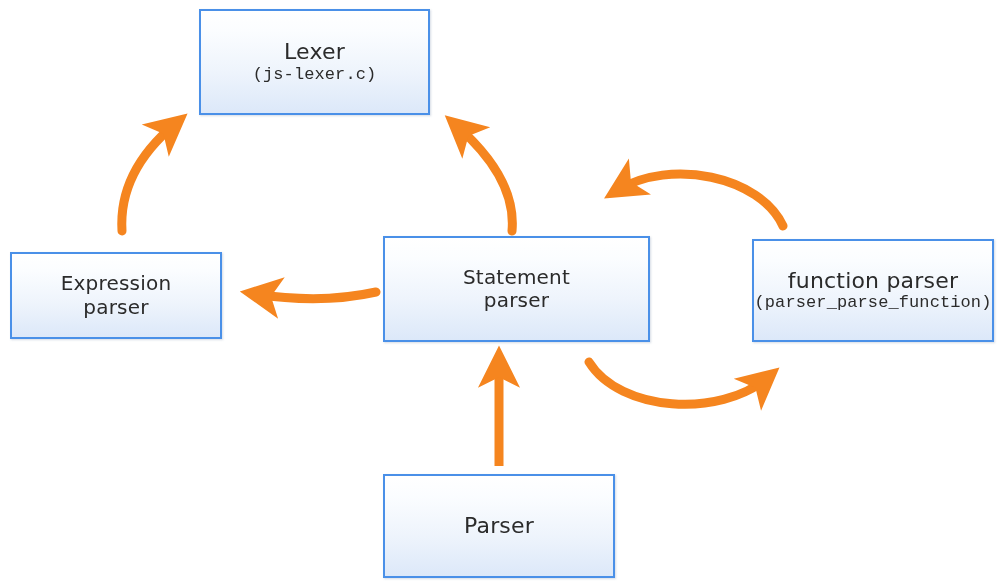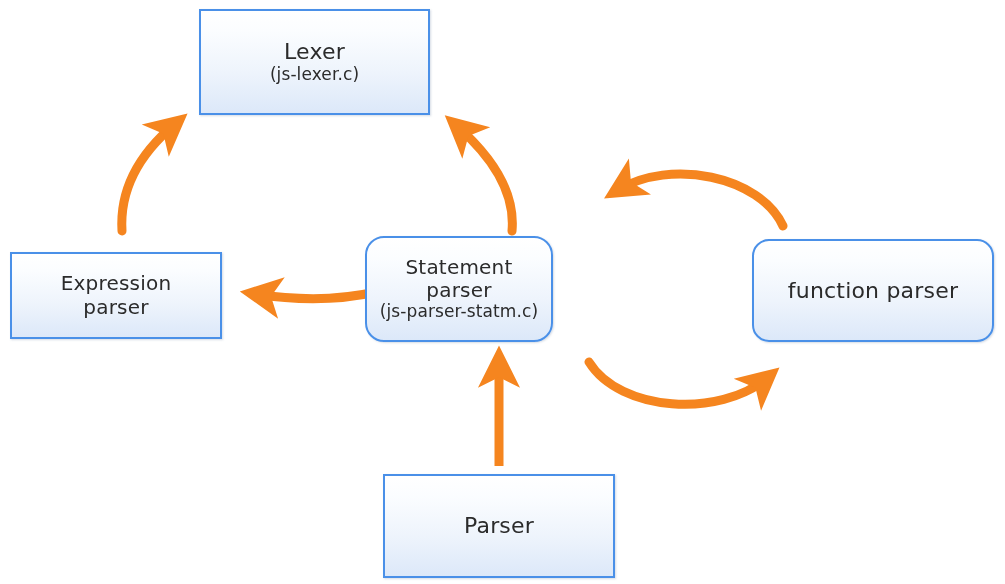--- a/index.html
+++ b/index.html
@@ -31,38 +31,39 @@
     color: #2b2b2b;
     line-height: 1.16;
   }
   .node .title {
     font-size: 22px;
     letter-spacing: 0.2px;
   }
   .node .subtitle {
     font-size: 17px;
     letter-spacing: 0.1px;
+    font-family: Liberation Mono, monospace;
   }
   .node .title.two-line {
     font-size: 20px;
   }
   #arrows {
     position: absolute;
     left: 0;
     top: 0;
     width: 1005px;
     height: 584px;
     pointer-events: none;
   }
 
   
   #node-lexer      { left: 199px; top:   9px; width: 231px; height: 106px; }
   #node-expr       { left:  10px; top: 252px; width: 212px; height: 87px; }
-  #node-statement  { left: 365px; top: 236px; width: 188px; height: 106px; border-radius: 19px; }
-  #node-function   { left: 752px; top: 239px; width: 242px; height: 103px; border-radius: 17px; }
+  #node-statement  { left: 383px; top: 236px; width: 267px; height: 106px; }
+  #node-function   { left: 752px; top: 239px; width: 242px; height: 103px; }
   #node-parser     { left: 383px; top: 474px; width: 232px; height: 104px; }
 </style>
 </head>
 <body>
 
 <div id="canvas">
 
   <svg id="arrows" viewBox="0 0 1005 584" xmlns="http://www.w3.org/2000/svg">
     <defs>
       <marker id="ah" viewBox="0 0 12 12" refX="7.2" refY="6" markerWidth="5.2" markerHeight="5.2" orient="auto-start-reverse">
@@ -89,24 +90,24 @@
   </div>
 
   <div class="node" id="node-expr">
     <div class="title two-line">Expression</div>
     <div class="title two-line">parser</div>
   </div>
 
   <div class="node" id="node-statement">
     <div class="title two-line">Statement</div>
     <div class="title two-line">parser</div>
-    <div class="subtitle">(js-parser-statm.c)</div>
   </div>
 
   <div class="node" id="node-function">
     <div class="title">function parser</div>
+    <div class="subtitle">(parser_parse_function)</div>
   </div>
 
   <div class="node" id="node-parser">
     <div class="title">Parser</div>
   </div>
 
 </div>
 
 </body></html>

